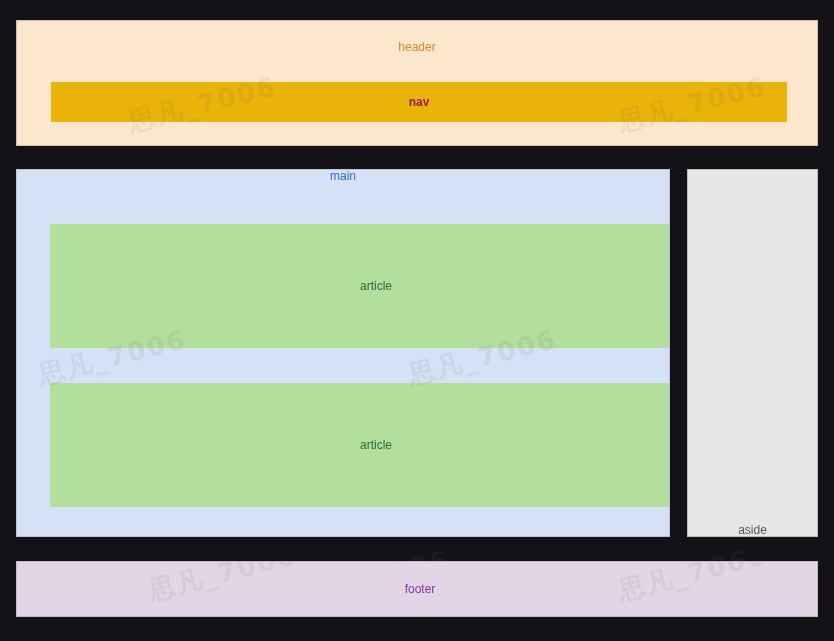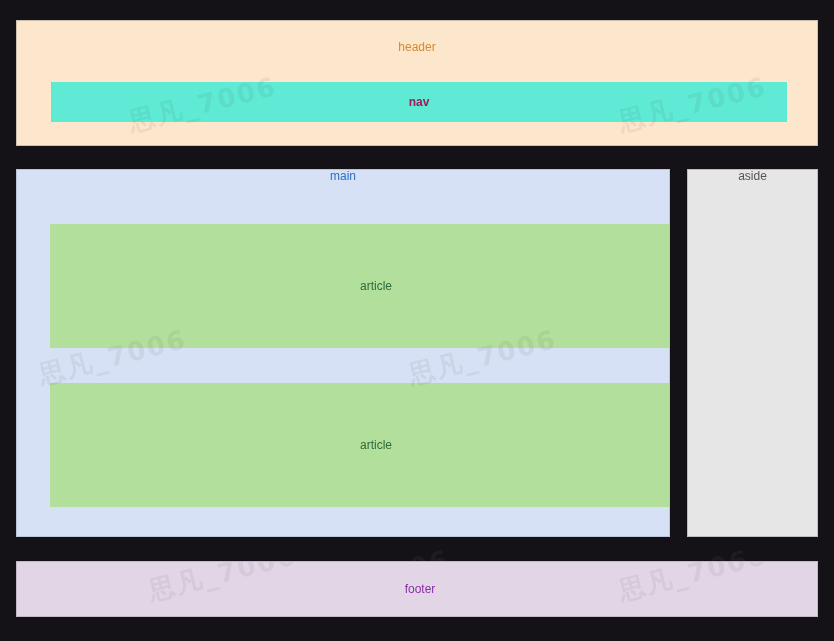--- a/index.html
+++ b/index.html
@@ -76,21 +76,21 @@
   }
   #header-label { color: #D98A2B; }
 
   
   #nav-block {
     position: absolute;
     left: 34px;
     top: 61px;
     width: 736px;
     height: 40px;
-    background: #5eead4;
+    background: #eab308;
     display: flex;
     align-items: center;
     justify-content: center;
     z-index: 2;
   }
   #nav-label { color: #A3185C; font-weight: 600; }
 
   
   #main-panel {
     left: 16px;
@@ -119,21 +119,21 @@
   .article-label { color: #2D6B3C; }
 
   
   #aside-panel {
     left: 687px;
     top: 169px;
     width: 131px;
     height: 368px;
     background: #E6E6E6;
     border: 1px solid #bdbdbd;
-    justify-content: flex-start;
+    justify-content: flex-end;
   }
   #aside-label { color: #555555; }
 
   
   #footer-panel {
     left: 16px;
     top: 561px;
     width: 802px;
     height: 56px;
     background: #E2D6E6;

